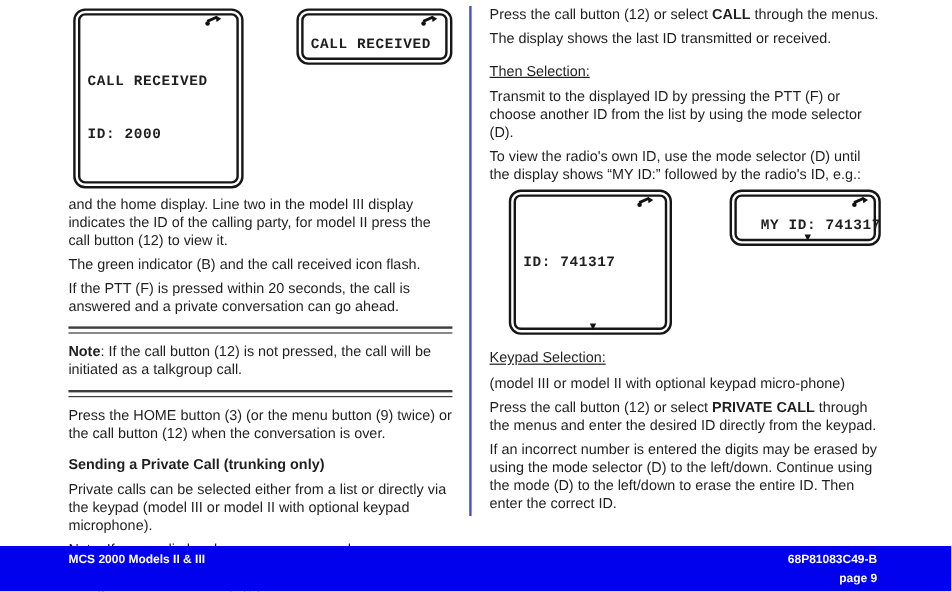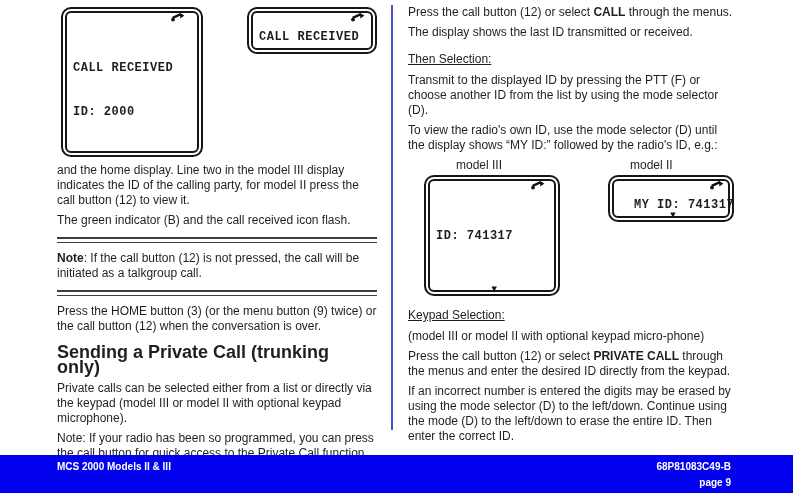--- a/index.html
+++ b/index.html
@@ -20,21 +20,21 @@
   .lcd-inner.one-line{display:flex;align-items:flex-end;padding-bottom:4px;min-height:26px;}
   .lcd-line{height:14px;}
   .call-icon{position:absolute;top:0px;left:50%;transform:translateX(-50%);line-height:0;}
   .tri-icon{position:absolute;bottom:-3px;left:52%;transform:translateX(-50%);
             font-size:7px;line-height:7px;color:#111;font-family:"DejaVu Sans",sans-serif;}
 
   
   .dbl-rule{border-top:2px solid #3d3d3d;border-bottom:1px solid #3d3d3d;height:3px;margin:9px 0 8px 0;}
   .note-block{margin:0 6px 0 18px;}
 
-  h3.sect{font-size:18px;margin:11px 0 6px 0;}
+  h3.sect{font-size:12px;margin:11px 0 6px 0;}
   .u-head{text-decoration:underline;margin:12px 0 6px 0 !important;}
 
   .labels-row{position:relative;height:15px;margin-top:4px;}
   .labels-row .lbl3{position:absolute;left:48px;}
   .labels-row .lbl2{position:absolute;left:222px;}
   .display-row.rc{margin-left:16px;}
   .display-row.rc .gap{width:48px;}
 
   
   .footer{position:absolute;left:0;bottom:0;width:793px;height:38px;background:#0101ee;color:#ffffff;
@@ -74,20 +74,21 @@
                 <polygon points="9,0 13.6,2.6 9.6,5.4" fill="#111"></polygon>
               </svg>
           </span>
           <div class="lcd-line">CALL RECEIVED</div>
         </div>
       </div>
     </div>
 
     <p>and the home display. Line two in the model III display indicates the ID of the calling party, for model II press the call button (12) to view it.</p>
     <p>The green indicator (B) and the call received icon flash.</p>
+    <p>If the PTT (F) is pressed within 20 seconds, the call is answered and a private conversation can go ahead.</p>
 
     <div class="dbl-rule"></div>
     <p class="note-block"><b>Note</b><span>: If the call button (12) is not pressed, the call will be initiated as a talkgroup call.</span></p>
     <div class="dbl-rule"></div>
 
     <p>Press the HOME button (3) (or the menu button (9) twice) or the call button (12) when the conversation is over.</p>
     <h3 class="sect">Sending a Private Call (trunking only)</h3>
     <p>Private calls can be selected either from a list or directly via the keypad (model III or model II with optional keypad microphone).</p>
     <p>Note: If your radio has been so programmed, you can press the call button for quick access to the Private Call function. Using the mode selector (D), you can scroll between last received ID, Private Call lists and your own radio ID.</p>
   </div>
@@ -95,24 +96,20 @@
   <div class="divider"></div>
 
   <div class="col right">
     <p><span>Press the call button (12) or select </span><b>CALL</b><span> through the menus.</span></p>
     <p>The display shows the last ID transmitted or received.</p>
 
     <p class="u-head">Then Selection:</p>
     <p>Transmit to the displayed ID by pressing the PTT (F) or choose another ID from the list by using the mode selector (D).</p>
     <p>To view the radio's own ID, use the mode selector (D) until the display shows “MY ID:” followed by the radio's ID, e.g.:</p>
 
-    <div class="labels-row">
-      <span class="lbl3">model III</span>
-      <span class="lbl2">model II</span>
-    </div>
 
     <div class="display-row rc">
       <div class="lcd" style="width:128px;">
         <div class="lcd-inner">
           <span class="call-icon">
             <svg width="14" height="9" viewBox="0 0 14 9">
                 <circle cx="2.2" cy="6.6" r="1.9" fill="#111"></circle>
                 <rect x="1.5" y="1.8" width="9" height="2.4" fill="#111" transform="rotate(-24 6 3)"></rect>
                 <polygon points="9,0 13.6,2.6 9.6,5.4" fill="#111"></polygon>
               </svg>

